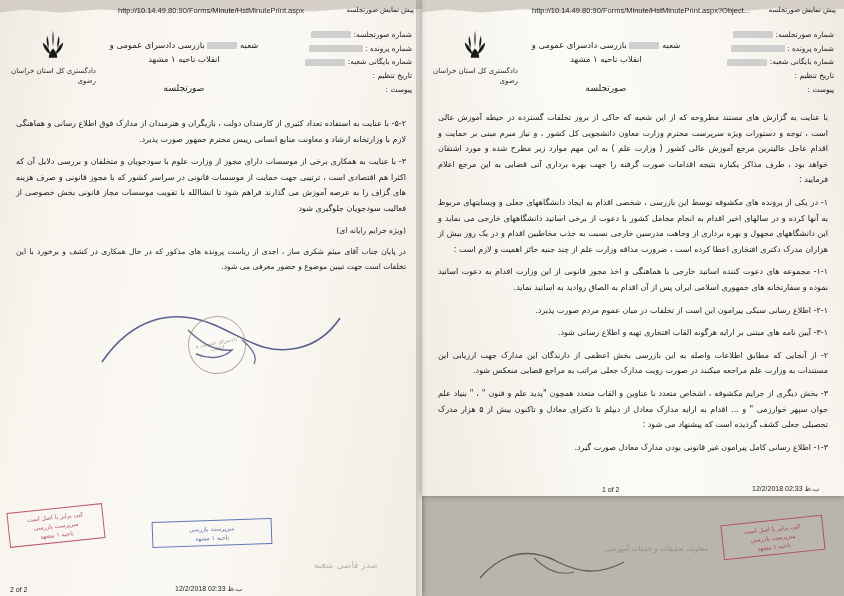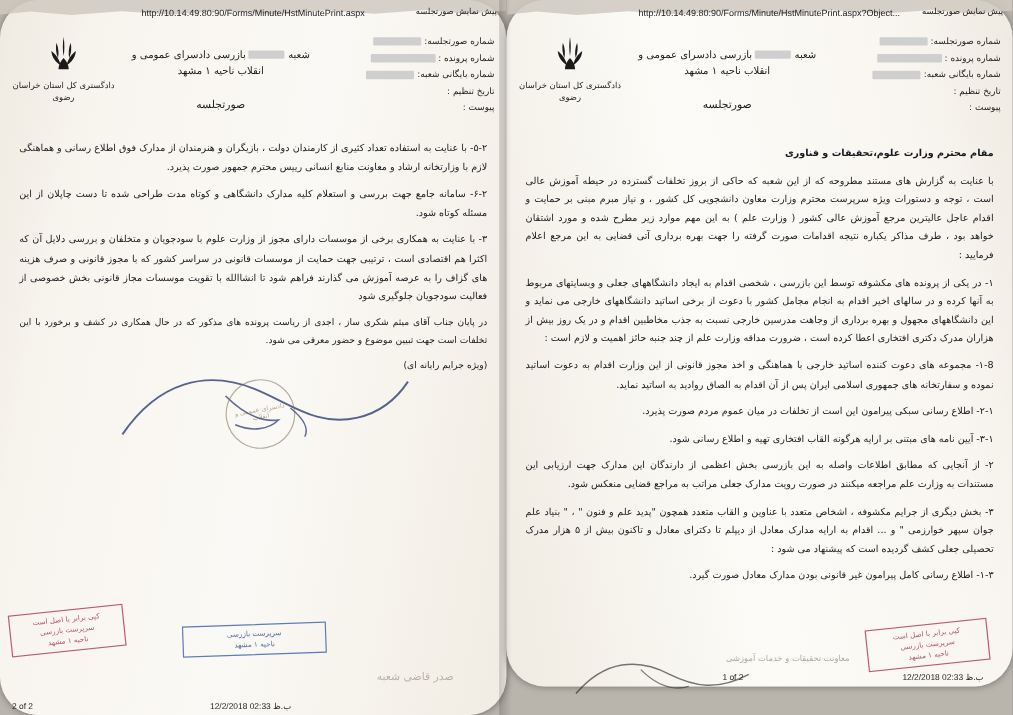--- a/index.html
+++ b/index.html
@@ -20,32 +20,31 @@
     height: 596px;
     background: #b9b4ac;
     overflow: hidden;
   }
   
   .sheet {
     position: absolute;
     top: 0;
     background: #f7f4ee;
     box-shadow: 0 0 6px rgba(0,0,0,.35);
-    border-radius: 32px;
   }
   #sheet-left {
     right: 422px;       
     width: 422px;
     height: 596px;
     background: linear-gradient(100deg,#efeae1 0%,#f8f5ef 18%,#fbf9f5 55%,#f1ece3 100%);
   }
   #sheet-right {
     right: 0;
     width: 422px;
-    height: 572px;
+    height: 496px;
     background: linear-gradient(260deg,#efeae1 0%,#f9f6f1 20%,#fcfbf7 58%,#f0ebe2 100%);
   }
   
   .torn-top {
     position: absolute;
     top: 0; left: 0; right: 0;
     height: 16px;
     background: #cfc9bf;
     clip-path: polygon(0 0,100% 0,100% 55%,92% 70%,84% 52%,74% 72%,64% 54%,54% 74%,44% 56%,34% 76%,24% 58%,14% 78%,6% 60%,0 76%);
     opacity: .85;
@@ -77,21 +76,21 @@
   }
   .lh-grid {
     display: flex;
     flex-direction: row-reverse;
     justify-content: space-between;
     align-items: flex-start;
     height: 100%;
   }
   .lh-emblem {
     width: 86px;
-    text-align: center;
+    text-align: right;
     padding-top: 2px;
   }
   .emblem-svg { display:block; margin: 0 auto; }
   .lh-org {
     font-size: 7px;
     line-height: 1.45;
     margin-top: 4px;
     color: #262626;
     white-space: nowrap;
   }
@@ -271,24 +270,23 @@
           </div>
           <div class="field-row">
             <span>پیوست :</span>
           </div>
         </div>
       </div>
     </div>
 
     <div class="body-text">
       <p>۵-۲-  با عنایت به استفاده تعداد کثیری از کارمندان دولت ، بازیگران و هنرمندان از مدارک فوق اطلاع رسانی و هماهنگی لازم با وزارتخانه ارشاد و معاونت منابع انسانی رییس محترم جمهور صورت پذیرد.</p>
-      <p>۶-۲-  سامانه جامع جهت بررسی و استعلام کلیه مدارک دانشگاهی و کوتاه مدت طراحی شده تا دست چاپلان از این مسئله کوتاه شود.</p>
       <p>۳-  با عنایت به همکاری برخی از موسسات دارای مجوز از وزارت علوم با سودجویان و متخلفان و بررسی دلایل آن که اکثرا هم اقتصادی است ، ترتیبی جهت حمایت از موسسات قانونی در سراسر کشور که با مجوز قانونی و صرف هزینه های گزاف را به عرصه آموزش می گذارند فراهم شود تا انشاالله با تقویت موسسات مجاز قانونی بخش خصوصی از فعالیت سودجویان جلوگیری شود</p>
+      <p class="sign-note">(ویژه جرایم رایانه ای)</p>
       <p class="sign-note">در پایان جناب آقای میثم شکری ساز ، اجدی از ریاست پرونده های مذکور که در حال همکاری در کشف و برخورد با این تخلفات است جهت تبیین موضوع و حضور معرفی می شود.</p>
-      <p class="sign-note">(ویژه جرایم رایانه ای)</p>
     </div>
 
     <svg class="sig" style="top:300px; right:70px;" width="260" height="80" viewBox="0 0 260 80">
       <path d="M10 62 C40 18 80 8 120 24 C150 36 172 56 206 48 C228 43 240 30 248 18" stroke="#1a2a66" stroke-width="1.6" fill="none" opacity=".85"></path>
       <path d="M96 30 C110 44 124 52 140 50 C132 58 118 60 104 54" stroke="#1a2a66" stroke-width="1.4" fill="none" opacity=".8"></path>
       <path d="M150 40 C160 48 166 56 162 64" stroke="#1a2a66" stroke-width="1.2" fill="none" opacity=".8"></path>
     </svg>
 
     <div class="stamp-round" style="top:316px; right:176px;">
       <span>دادسرای عمومی و انقلاب</span>
@@ -365,24 +363,23 @@
             <span>تاریخ تنظیم :</span>
           </div>
           <div class="field-row">
             <span>پیوست :</span>
           </div>
         </div>
       </div>
     </div>
 
     <div class="body-text" style="top:110px;">
-      <p class="bold" style="margin-top:10px;">مقام محترم وزارت علوم،تحقیقات و فناوری</p>
       <p>با عنایت به گزارش های مستند مطروحه که از این شعبه که حاکی از بروز تخلفات گسترده در حیطه آموزش عالی است ، توجه و دستورات ویژه سرپرست محترم وزارت معاون دانشجویی کل کشور ، و نیاز مبرم مبنی بر حمایت و اقدام عاجل عالیترین مرجع آموزش عالی کشور ( وزارت علم ) به این مهم موارد زیر مطرح شده و مورد اشتقان خواهد بود ، طرف مذاکر یکباره نتیجه اقدامات صورت گرفته را جهت بهره برداری آتی قضایی به این مرجع اعلام فرمایید :</p>
       <p>۱-  در یکی از پرونده های مکشوفه توسط این بازرسی ، شخصی اقدام به ایجاد دانشگاههای جعلی و وبسایتهای مربوط به آنها کرده و در سالهای اخیر اقدام به انجام مجامل کشور با دعوت از برخی اساتید دانشگاههای خارجی می نماید و این دانشگاههای مجهول و بهره برداری از وجاهت مدرسین خارجی نسبت به جذب مخاطبین اقدام و در یک روز بیش از هزاران مدرک دکتری افتخاری اعطا کرده است ، ضرورت مداقه وزارت علم از چند جنبه حائز اهمیت و لازم است :</p>
-      <p>۱-8-  مجموعه های دعوت کننده اساتید خارجی با هماهنگی و اخذ مجوز قانونی از این وزارت اقدام به دعوت اساتید نموده و سفارتخانه های جمهوری اسلامی ایران پس از آن اقدام به الصاق روادید به اساتید نماید.</p>
+      <p>۱-۱-  مجموعه های دعوت کننده اساتید خارجی با هماهنگی و اخذ مجوز قانونی از این وزارت اقدام به دعوت اساتید نموده و سفارتخانه های جمهوری اسلامی ایران پس از آن اقدام به الصاق روادید به اساتید نماید.</p>
       <p>۲-۱-  اطلاع رسانی سبکی پیرامون این است از تخلفات در میان عموم مردم صورت پذیرد.</p>
       <p>۳-۱-  آیین نامه های مبتنی بر ارایه هرگونه القاب افتخاری تهیه و اطلاع رسانی شود.</p>
       <p>۲-  از آنجایی که مطابق اطلاعات واصله به این بازرسی بخش اعظمی از دارندگان این مدارک جهت ارزیابی این مستندات به وزارت علم مراجعه میکنند در صورت رویت مدارک جعلی مراتب به مراجع قضایی منعکس شود.</p>
       <p>۳-  بخش دیگری از جرایم مکشوفه ، اشخاص متعدد با عناوین و القاب متعدد همچون "پدید علم و فنون " ، " بنیاد علم جوان سپهر خوارزمی " و ... اقدام به ارایه مدارک معادل از دیپلم تا دکترای معادل و تاکنون بیش از ۵ هزار مدرک تحصیلی جعلی کشف گردیده است که پیشنهاد می شود :</p>
       <p>۱-۳-  اطلاع رسانی کامل پیرامون غیر قانونی بودن مدارک معادل صورت گیرد.</p>
     </div>
 
     <div class="stamp" style="top:520px; right:20px; width:92px;">
       <div>کپی برابر با اصل است</div>
       <div>سرپرست بازرسی</div>

